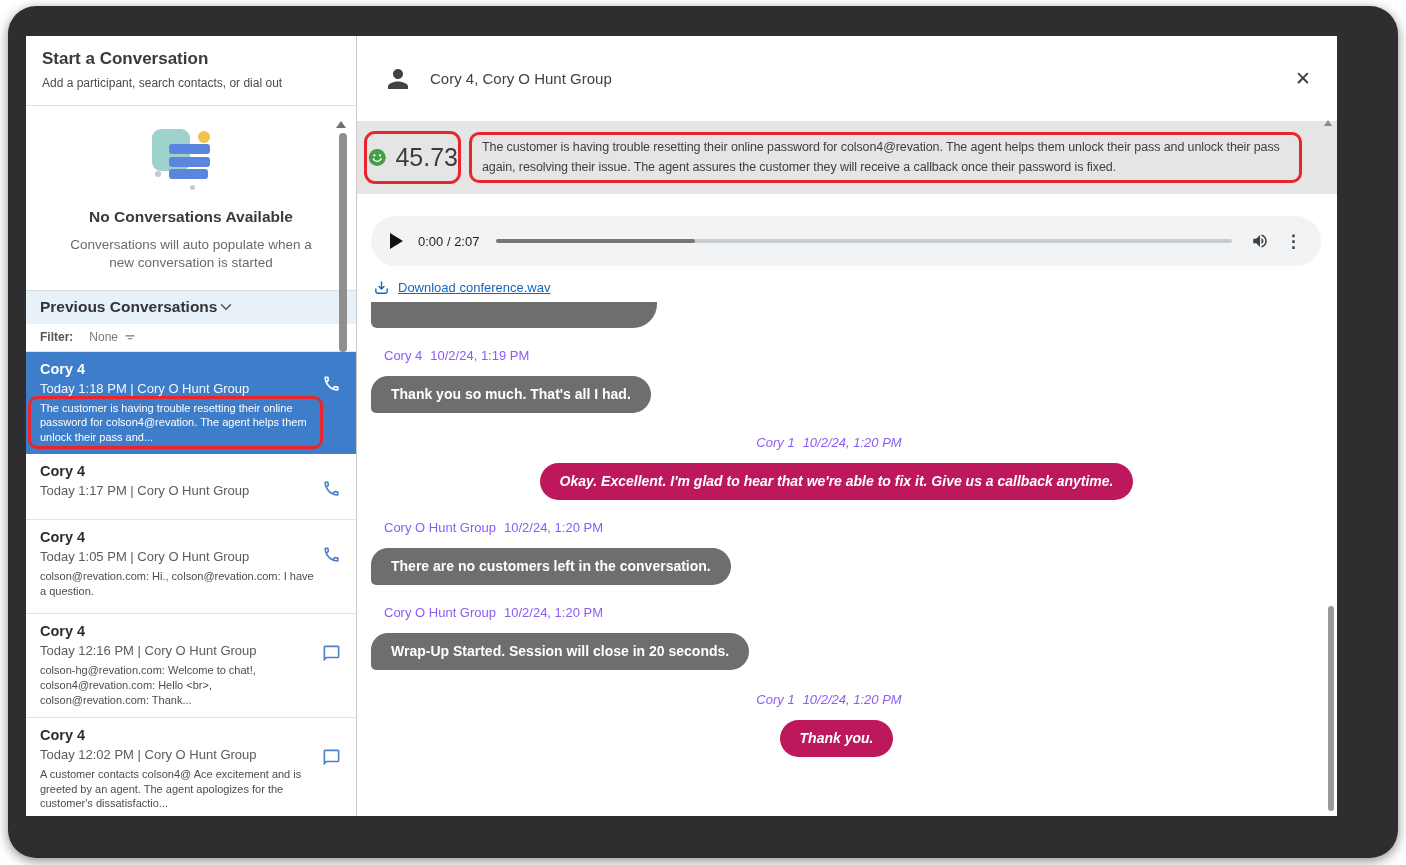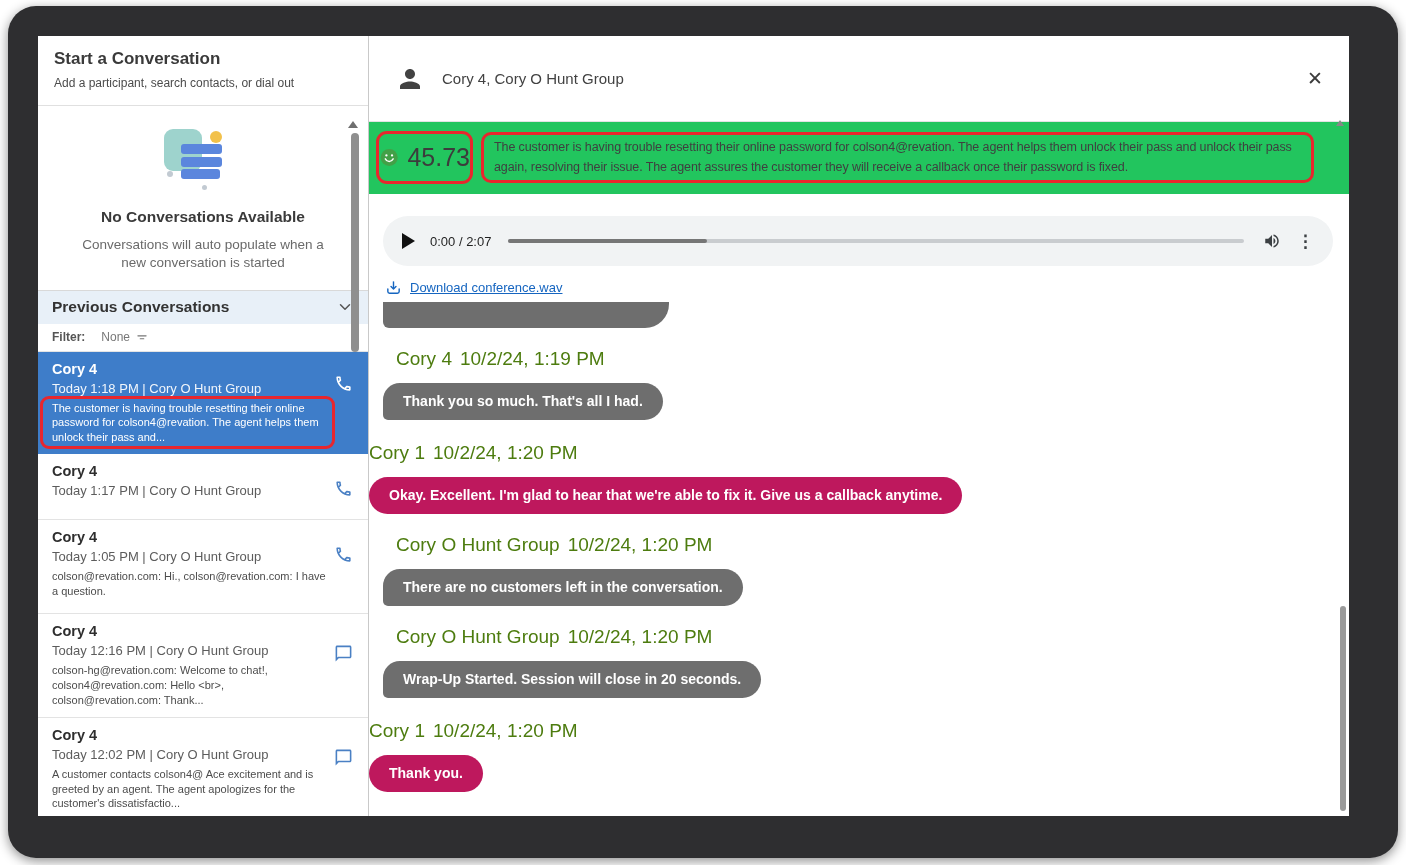--- a/index.html
+++ b/index.html
@@ -1,42 +1,42 @@
 <!DOCTYPE html>
 <html><head>
 <meta charset="utf-8">
 <style>
   * { box-sizing: border-box; margin: 0; padding: 0; }
   html,body { width:1406px; height:865px; background:#fff; font-family:"Liberation Sans", sans-serif; overflow:hidden; }
   body { position:relative; }
 
   .frame { position:absolute; left:8px; top:6px; width:1390px; height:852px;
            background:#2e2e30; border-radius:28px; box-shadow:0 3px 12px rgba(0,0,0,.45); }
-  .window { position:absolute; left:30px; top:30px; width:1311px; height:780px;
+  .window { position:absolute; left:18px; top:30px; width:1311px; height:780px;
             background:#fff; overflow:hidden; display:flex; }
 
   
   .sidebar { width:331px; min-width:331px; height:100%; border-right:1px solid #c9c9c9; position:relative; background:#fff; }
   .sb-header { height:70px; padding:13px 16px 0; border-bottom:1px solid #e0e0e0; }
   .sb-title { font-size:17px; font-weight:bold; color:#3a3a3a; margin-bottom:7px; }
   .sb-sub { font-size:12px; color:#4b4b4b; }
 
   .empty { text-align:center; padding-top:14px; margin-bottom:18px; }
   .illus { position:relative; width:90px; height:72px; margin:4px auto 12px; }
   .il-square { position:absolute; left:6px; top:5px; width:38px; height:42px; background:#9ed3cd; border-radius:9px; }
   .il-dot-y { position:absolute; left:52px; top:7px; width:12px; height:12px; border-radius:50%; background:#f2c14b; }
   .il-bar { position:absolute; left:23px; width:41px; height:10px; border-radius:3px; background:#5b86dd; }
   .il-b1 { top:20px; } .il-b2 { top:33px; } .il-b3 { top:45px; width:39px; }
   .il-dot-g1 { position:absolute; left:9px; top:47px; width:6px; height:6px; border-radius:50%; background:#c2cad2; }
   .il-dot-g2 { position:absolute; left:44px; top:61px; width:5px; height:5px; border-radius:50%; background:#c2cad2; }
   .empty-title { font-size:15.5px; font-weight:bold; color:#3a3a3a; margin-bottom:10px; }
   .empty-sub { font-size:13.5px; color:#6a6a6a; width:252px; margin:0 auto; line-height:1.32; }
 
   .prev-header { background:#e8f0f8; border-top:1px solid #d9d9d9; padding:4px 14px; height:34px;
-                 display:flex; justify-content:space-between; align-items:center; cursor:pointer; }
+                 display:flex; align-items:center; cursor:pointer; }
   .prev-title { font-size:15.5px; font-weight:bold; color:#333; }
   .filter-row { padding:7px 14px; height:28px; border-bottom:1px solid #e4e4e4; font-size:12px; display:flex; align-items:flex-end; }
   .filter-label { font-weight:bold; color:#555; margin-right:16px; }
   .filter-value { color:#777; margin-right:5px; cursor:pointer; }
 
   .conv-item { padding:9px 40px 9px 14px; border-bottom:1px solid #e3e3e3; position:relative; cursor:pointer; background:#fff; }
   .conv-name { font-size:14.5px; font-weight:bold; color:#2e2e2e; margin-bottom:4px; }
   .conv-meta { font-size:13px; color:#5c5c5c; }
   .conv-preview { font-size:11px; color:#4c4c4c; margin-top:5px; line-height:1.35; }
   .conv-icon { position:absolute; right:15px; top:25px; width:19px; height:19px; color:#4a80c4; }
@@ -54,21 +54,21 @@
               border-left:5px solid transparent; border-right:5px solid transparent; border-bottom:7px solid #6f6f6f; cursor:pointer; }
   .sb-thumb { position:absolute; right:9px; top:97px; width:8px; height:219px; background:#8f8f8f; border-radius:4px; cursor:pointer; }
 
   
   .main { flex:1; position:relative; background:#fff; }
   .main-header { height:86px; border-bottom:1px solid #e3e3e3; display:flex; align-items:center; padding:0 26px; }
   .avatar-icon { width:30px; height:30px; color:#424242; }
   .main-title { font-size:15px; color:#424242; margin-left:17px; }
   .close-btn { margin-left:auto; font-size:19px; color:#3c3c3c; cursor:pointer; line-height:1; }
 
-  .sent-band { height:72px; background:#22c55e; position:relative; }
+  .sent-band { height:72px; background:#e5e5e5; position:relative; }
   .score-box { position:absolute; left:7px; top:9px; width:97px; height:53px; border:3px solid #e8262d; border-radius:11px;
                display:flex; align-items:center; justify-content:center; gap:8px; }
   .smiley { width:27px; height:27px; }
   .score-text { font-size:25px; color:#3c3c3c; }
   .summary-box { position:absolute; left:112px; top:10px; width:833px; height:51px; border:3px solid #e8262d; border-radius:10px;
                  display:flex; align-items:center; padding:2px 10px; overflow:hidden; }
   .summary-text { font-size:12.5px; color:#3f3f3f; line-height:1.55; letter-spacing:-0.1px; }
 
   .chat-body { position:absolute; top:143px; bottom:0; left:0; right:0; overflow:hidden; }
   .audio { margin:37px 16px 0 14px; height:50px; background:#f1f3f4; border-radius:25px;
@@ -80,25 +80,25 @@
   .audio-fill { height:100%; background:#767676; border-radius:2px; }
   .vol-icon { width:18px; height:18px; margin-right:16px; color:#3c4043; cursor:pointer; }
   .kebab { font-size:17px; color:#3c4043; cursor:pointer; font-weight:bold; }
 
   .download-row { margin:13px 0 0 16px; display:flex; align-items:center; gap:8px; }
   .dl-icon { width:17px; height:17px; color:#1565c0; }
   .dl-link { font-size:13px; color:#1565c0; text-decoration:underline; cursor:pointer; }
 
   .messages { margin-top:6px; }
   .partial-bubble { margin-left:14px; width:286px; height:26px; background:#6e6e6e; border-radius:0 0 24px 6px; }
-  .msg-label { font-size:19px; color:#4d7c0f; margin:20px 27px 13px 27px; }
+  .msg-label { font-size:13px; color:#8b5cf6; margin:20px 27px 13px 27px; }
   .msg-label .author { margin-right:8px; }
   .bubble { display:inline-block; background:#6e6e6e; color:#fff; font-weight:bold; font-size:14px;
             padding:10px 20px 11px; border-radius:20px 22px 22px 6px; margin-left:14px; }
-  .right { text-align:left; }
+  .right { text-align:center;font-style:italic; }
   .right .msg-label { margin:22px 36px 13px 0; }
   .bubble.blue { background:#be185d; border-radius:22px; margin-left:0; margin-right:21px; }
 
   .session-pill { display:table; margin:22px auto 0; background:#f87070; color:#fff; font-size:13.5px;
                   letter-spacing:.5px; padding:5px 17px 6px; border-radius:15px; }
 
   .chat-scroll-arrow { position:absolute; right:5px; top:84px; width:0; height:0;
               border-left:4px solid transparent; border-right:4px solid transparent; border-bottom:6px solid #888; cursor:pointer; }
   .chat-scroll-thumb { position:absolute; right:3px; top:570px; width:6px; height:205px; background:#9a9a9a; border-radius:3px; cursor:pointer; }
 </style>

